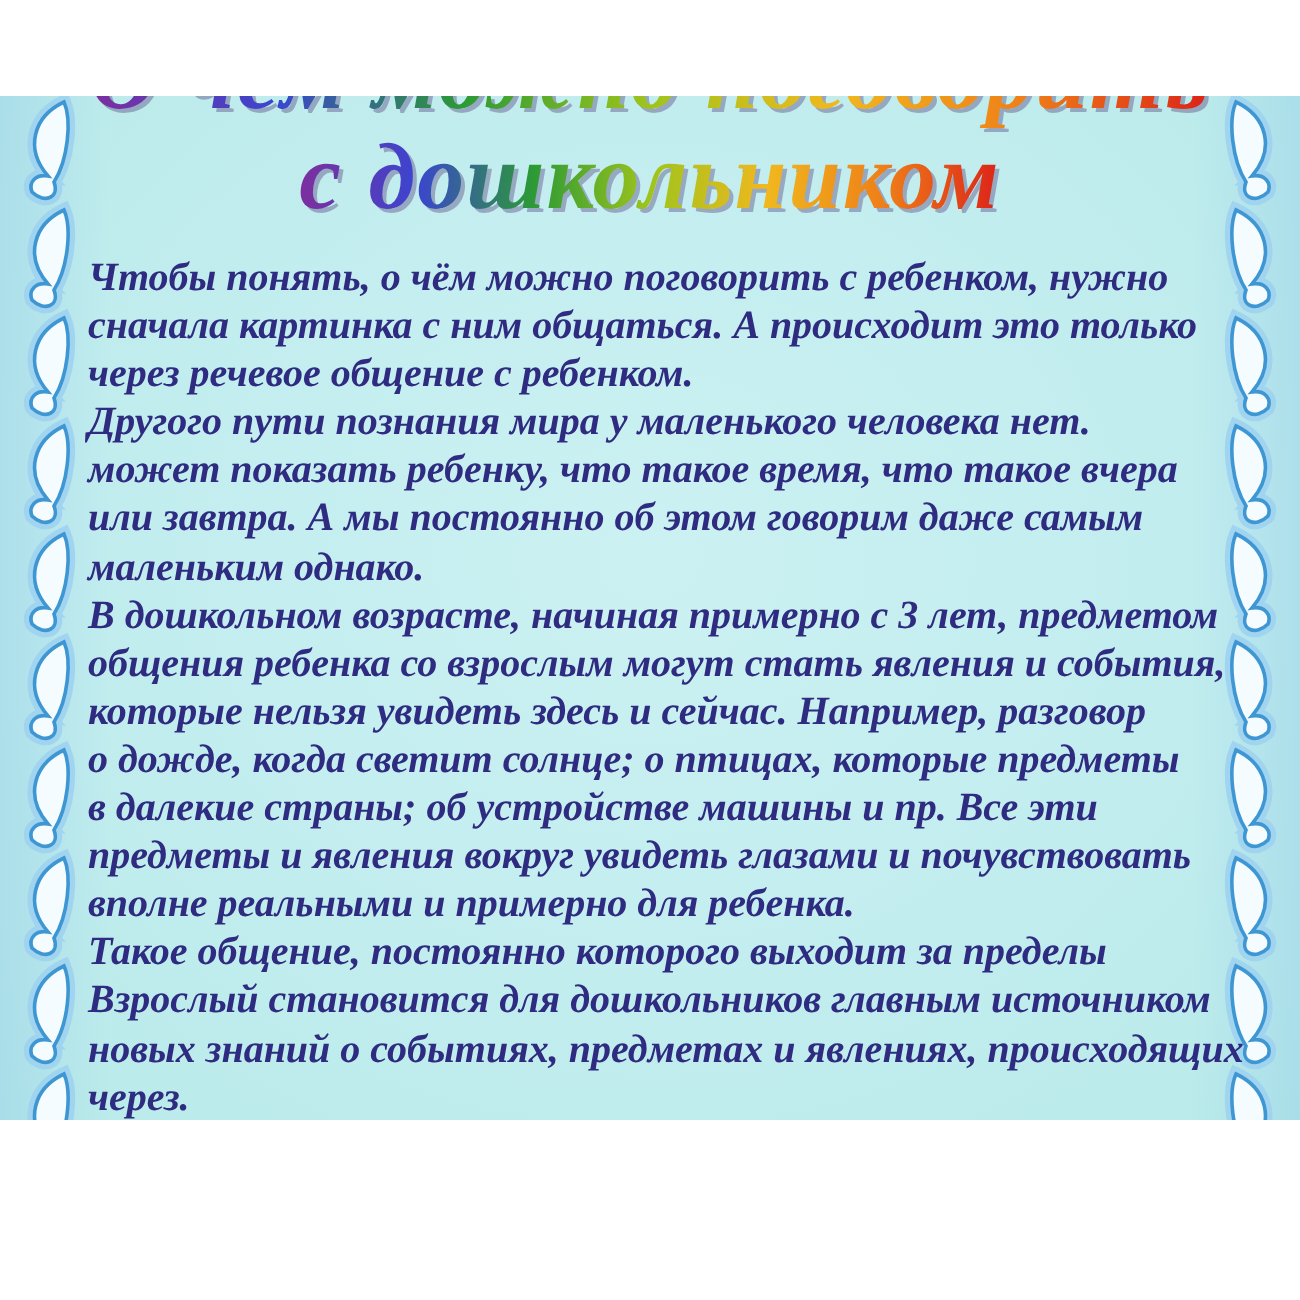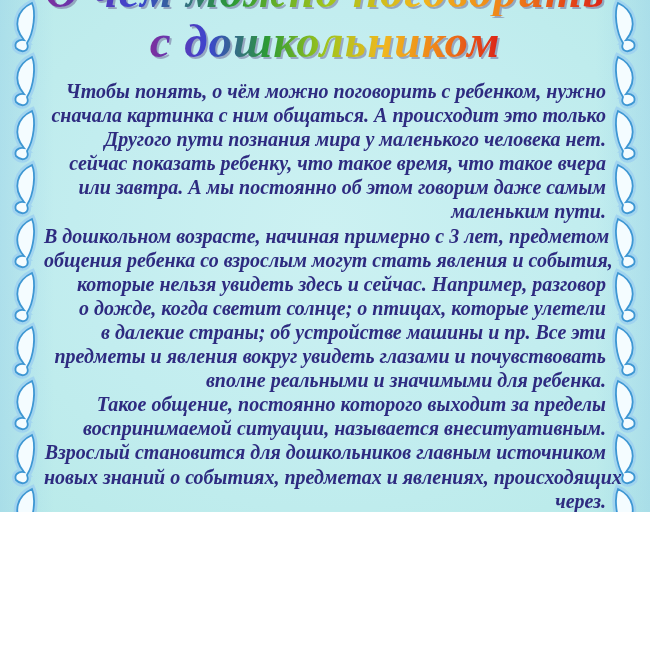--- a/index.html
+++ b/index.html
@@ -2,20 +2,21 @@
 <html lang="ru"><head>
 <meta charset="utf-8">
 <style>
   html,body{margin:0;padding:0;}
   .page{
     position:relative;
     width:650px;height:512px;
     overflow:hidden;
     background:radial-gradient(ellipse at 50% 45%, #ccf1f2 0%, #c2edef 55%, #b9eae9 100%);
     font-family:"Liberation Serif", serif;
+    margin-top:48px;
   }
 
   
   .border-band{
     position:absolute;top:0;bottom:0;width:54px;pointer-events:none;
   }
   .border-band.left{left:0;background:linear-gradient(90deg, rgba(120,185,230,.25), rgba(120,185,230,0));}
   .border-band.right{right:0;background:linear-gradient(270deg, rgba(120,185,230,.25), rgba(120,185,230,0));}
   .border-svg{position:absolute;top:0;height:650px;width:44px;}
   .border-svg.left{left:4px;}
@@ -32,21 +33,21 @@
     letter-spacing:1px;
     -webkit-background-clip:text;background-clip:text;color:transparent;
     filter:drop-shadow(2px 2px 0 rgba(70,40,110,0.35));
     white-space:nowrap;
   }
   .title-line1{margin-bottom:0;}
 
   
   .body-text{
     position:absolute;top:79px;left:44px;right:44px;z-index:2;
-    text-align:right;
+    text-align:left;
     font-weight:bold;font-style:italic;
     font-size:20px;line-height:24.1px;
     color:#2e2b80;
   }
   .body-text .line{white-space:nowrap;}
 
   
   .family{position:absolute;left:178px;top:570px;z-index:1;}
 </style>
 </head>
@@ -101,33 +102,33 @@
   </svg>
 
   <div class="title-wrap">
     <div class="title-line title-line1" style="background-image: linear-gradient(90deg, rgb(125, 47, 158), rgb(59, 69, 207), rgb(44, 154, 53), rgb(159, 196, 28), rgb(240, 184, 30), rgb(239, 127, 24), rgb(220, 35, 24));">О чём можно поговорить</div><br>
     <div class="title-line title-line2" style="background-image: linear-gradient(90deg, rgb(125, 47, 158), rgb(59, 69, 207), rgb(44, 154, 53), rgb(159, 196, 28), rgb(240, 184, 30), rgb(239, 127, 24), rgb(220, 35, 24));">с дошкольником</div>
   </div>
 
   <div class="body-text">
       <div class="line">Чтобы понять, о чём можно поговорить с ребенком, нужно</div>
       <div class="line">сначала картинка с ним общаться. А происходит это только</div>
+      <div class="line">через речевое общение с ребенком.</div>
       <div class="line">Другого пути познания мира у маленького человека нет.</div>
-      <div class="line">сейчас показать ребенку, что такое время, что такое вчера</div>
+      <div class="line">может показать ребенку, что такое время, что такое вчера</div>
       <div class="line">или завтра. А мы постоянно об этом говорим даже самым</div>
-      <div class="line">маленьким пути.</div>
+      <div class="line">маленьким однако.</div>
       <div class="line">В дошкольном возрасте, начиная примерно с 3 лет, предметом</div>
       <div class="line">общения ребенка со взрослым могут стать явления и события,</div>
       <div class="line">которые нельзя увидеть здесь и сейчас. Например, разговор</div>
-      <div class="line">о дожде, когда светит солнце; о птицах, которые улетели</div>
+      <div class="line">о дожде, когда светит солнце; о птицах, которые предметы</div>
       <div class="line">в далекие страны; об устройстве машины и пр. Все эти</div>
       <div class="line">предметы и явления вокруг увидеть глазами и почувствовать</div>
-      <div class="line">вполне реальными и значимыми для ребенка.</div>
+      <div class="line">вполне реальными и примерно для ребенка.</div>
       <div class="line">Такое общение, постоянно которого выходит за пределы</div>
-      <div class="line">воспринимаемой ситуации, называется внеситуативным.</div>
       <div class="line">Взрослый становится для дошкольников главным источником</div>
       <div class="line">новых знаний о событиях, предметах и явлениях, происходящих</div>
       <div class="line">через.</div>
     </div>
 
   <svg class="family" width="294" height="80" viewBox="0 0 294 80" aria-hidden="true">
 
     <g>
       <rect x="6" y="28" width="278" height="60" rx="27" fill="#8ec63f" stroke="#6fa832" stroke-width="2"></rect>
       <path d="M6,60 C2,60 0,64 0,70 L0,80 L12,80 L12,60 Z" fill="#7cb535"></path>

